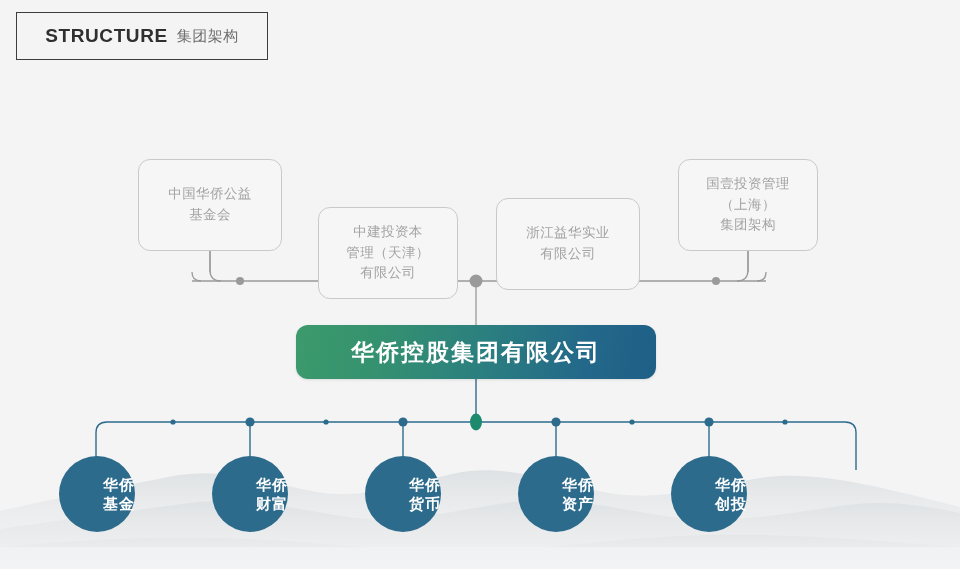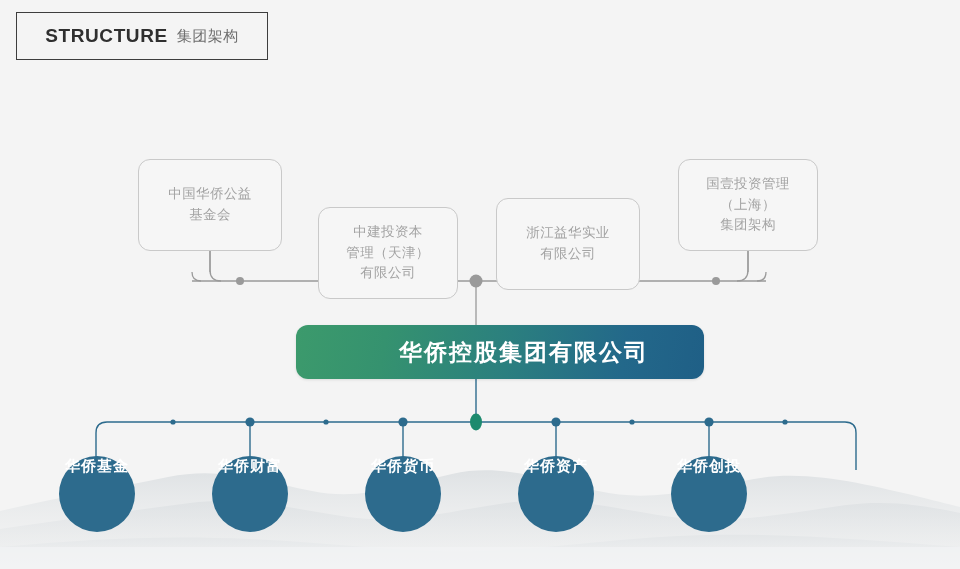--- a/index.html
+++ b/index.html
@@ -97,33 +97,32 @@
     border-radius: 12px;
     background: linear-gradient(100deg, #3c9a6c 0%, #35926f 22%, #2b7f7f 52%, #23688a 80%, #1f5f86 100%);
     display: flex;
     align-items: center;
     justify-content: center;
     color: #ffffff;
     font-size: 23px;
     font-weight: bold;
     letter-spacing: 2px;
     box-shadow: 0 1px 3px rgba(0,0,0,0.10);
-    padding-left: 48px;
   }
 
   
   .unit {
     position: absolute;
     width: 76px;
     height: 76px;
     border-radius: 50%;
     background: #2d6b8d;
     display: flex;
-    flex-direction: row;
-    align-items: flex-start;
+    flex-direction: column;
+    align-items: flex-end;
     justify-content: center;
     color: #ffffff;
     font-size: 15px;
     font-weight: bold;
     line-height: 1.28;
     letter-spacing: 1px;
     text-align: center;
   }
   .unit span { display: block; }
 </style>

